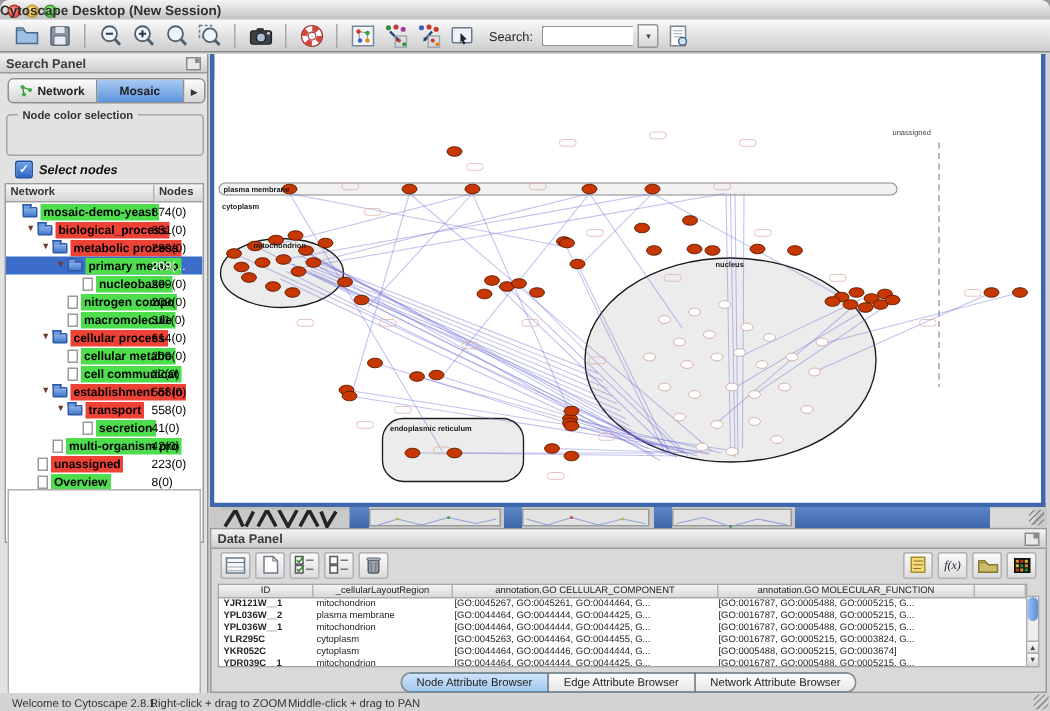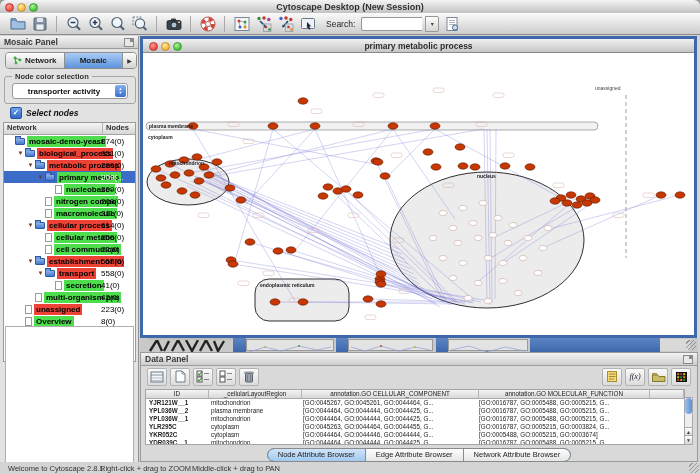--- a/index.html
+++ b/index.html
@@ -4,21 +4,21 @@
 <style>
   html,body{margin:0;padding:0;background:#9a9a9a;font-family:"Liberation Sans",sans-serif;}
   #app{position:relative;width:700px;height:474px;background:#d4d4d4;overflow:hidden;border-radius:6px 6px 0 0;}
   
   #titlebar{position:absolute;left:0;top:0;width:700px;height:13px;background:linear-gradient(#f4f4f4,#c2c2c2);border-bottom:1px solid #8e8e8e;border-radius:6px 6px 0 0;}
   .lights{position:absolute;left:5px;top:3px;display:flex;gap:3px;}
   .light{width:7px;height:7px;border-radius:50%;}
   .light.red{background:radial-gradient(circle at 35% 30%,#ff9d96,#f4564d 60%,#c93b32);border:.5px solid #b5352c;}
   .light.yellow{background:radial-gradient(circle at 35% 30%,#ffe9a8,#f8bd42 60%,#d79b2b;);border:.5px solid #c09334;background:radial-gradient(circle at 35% 30%,#ffe9a8,#f8bd42 60%,#d79b2b);}
   .light.green{background:radial-gradient(circle at 35% 30%,#b6f3a8,#4fc83e 60%,#35a32a);border:.5px solid #3d9a33;}
-  #win-title{position:absolute;left:0;right:0;top:2px;text-align:center;font-size:9px;font-weight:bold;color:#303030;}
+  #win-title{position:absolute;left:0;right:0;top:2px;text-align:left;font-size:9px;font-weight:bold;color:#303030;}
   
   #toolbar{position:absolute;left:0;top:13px;width:700px;height:22px;background:linear-gradient(#fafafa,#cdcdcd);border-bottom:1px solid #8a8a8a;display:flex;align-items:center;gap:3px;padding-left:8px;box-sizing:border-box;}
   .tbtn{width:19px;height:18px;display:flex;align-items:center;justify-content:center;}
   .tsep{width:1px;height:16px;background:#a8a8a8;margin:0 4px;}
   #search-label{font-size:8.5px;color:#222;margin-left:6px;}
   #search-box{width:56px;height:12px;background:#fff;border:1px solid #979797;border-right:none;border-radius:2px 0 0 2px;margin-left:3px;font-size:8px;padding:0 2px;color:#222;}
   #search-drop{width:12px;height:14px;background:linear-gradient(#fdfdfd,#d6d6d6);border:1px solid #979797;border-radius:0 2px 2px 0;font-size:6px;color:#444;display:flex;align-items:center;justify-content:center;}
   
   #control-panel{position:absolute;left:0;top:36px;width:139px;height:426px;background:#e2e2e2;border-right:1px solid #909090;box-sizing:border-box;}
   .panel-header{height:12px;background:linear-gradient(#f3f3f3,#cecece);border-bottom:1px solid #9b9b9b;font-size:8.5px;font-weight:bold;color:#3a3a3a;display:flex;align-items:center;padding:0 4px;}
@@ -228,21 +228,21 @@
           <line x1="6" y1="5.5" x2="12" y2="5.5" stroke="#9aa6b4" stroke-width=".8"></line>
           <line x1="6" y1="7.5" x2="12" y2="7.5" stroke="#9aa6b4" stroke-width=".8"></line>
           <line x1="6" y1="9.5" x2="12" y2="9.5" stroke="#9aa6b4" stroke-width=".8"></line>
           <circle cx="12" cy="12.5" r="2.6" fill="#cfe0f2" stroke="#3a5a82" stroke-width=".9"></circle>
         </svg>
     </div>
   </div>
 
   <div id="control-panel">
     <div class="panel-header">
-      <span>Mosaic Panel</span>
+      <span>Search Panel</span>
       <span class="float-ic"></span>
     </div>
     <div id="cp-tabs">
       <div class="cp-tab">
         <svg width="9" height="9" viewBox="0 0 9 9">
             <line x1="2" y1="2" x2="7" y2="4" stroke="#2b7a2b" stroke-width=".8"></line>
             <line x1="2" y1="2" x2="3" y2="7" stroke="#2b7a2b" stroke-width=".8"></line>
             <circle cx="2" cy="2" r="1.4" fill="#3fae3f"></circle>
             <circle cx="7" cy="4" r="1.4" fill="#3fae3f"></circle>
             <circle cx="3" cy="7" r="1.4" fill="#3fae3f"></circle>
@@ -251,27 +251,20 @@
       </div>
       <div class="cp-tab selected">
         <span>Mosaic</span>
       </div>
       <div class="cp-tab-arrow">
           <span>▶</span>
         </div>
     </div>
     <div id="color-group">
       <div id="color-group-legend">Node color selection</div>
-      <div id="color-combo">
-        <span class="val">transporter activity</span>
-        <span class="spinner">
-            <span>▴</span>
-            <span>▾</span>
-          </span>
-      </div>
     </div>
     <div id="select-row">
       <span id="select-check"><span>✓</span></span>
       <span id="select-label">Select nodes</span>
     </div>
     <div id="tree-wrap">
       <div id="tree-head">
         <span class="c1">Network</span>
         <span class="c2">Nodes</span>
       </div>
@@ -371,28 +364,20 @@
             <span class="ticon file"></span>
             <span class="tlabel green">Overview</span>
             <span class="tcount">8(0)</span>
           </div>
         </div>
     </div>
     <div id="cp-lower"></div>
   </div>
 
   <div id="net-window">
-    <div id="net-titlebar">
-      <div class="lights" style="top:3px;left:6px;">
-        <div class="light red"></div>
-        <div class="light yellow"></div>
-        <div class="light green"></div>
-      </div>
-      <div id="net-title">primary metabolic process</div>
-    </div>
     <div id="net-canvas">
       <svg id="net-svg" width="551" height="286" viewBox="0 0 551 286">
 
         <rect class="membrane" x="3" y="69" width="452" height="8" rx="4"></rect>
         <ellipse class="compartment" cx="45" cy="129" rx="41" ry="23"></ellipse>
         <ellipse class="compartment" cx="344" cy="187" rx="97" ry="68"></ellipse>
         <rect class="compartment" x="112" y="226" width="94" height="42" rx="14"></rect>
         <line class="dashline" x1="483" y1="42" x2="483" y2="205"></line>
         <g id="g-edges">
             <line x1="58" y1="118" x2="256" y2="196" class="edge"></line>

